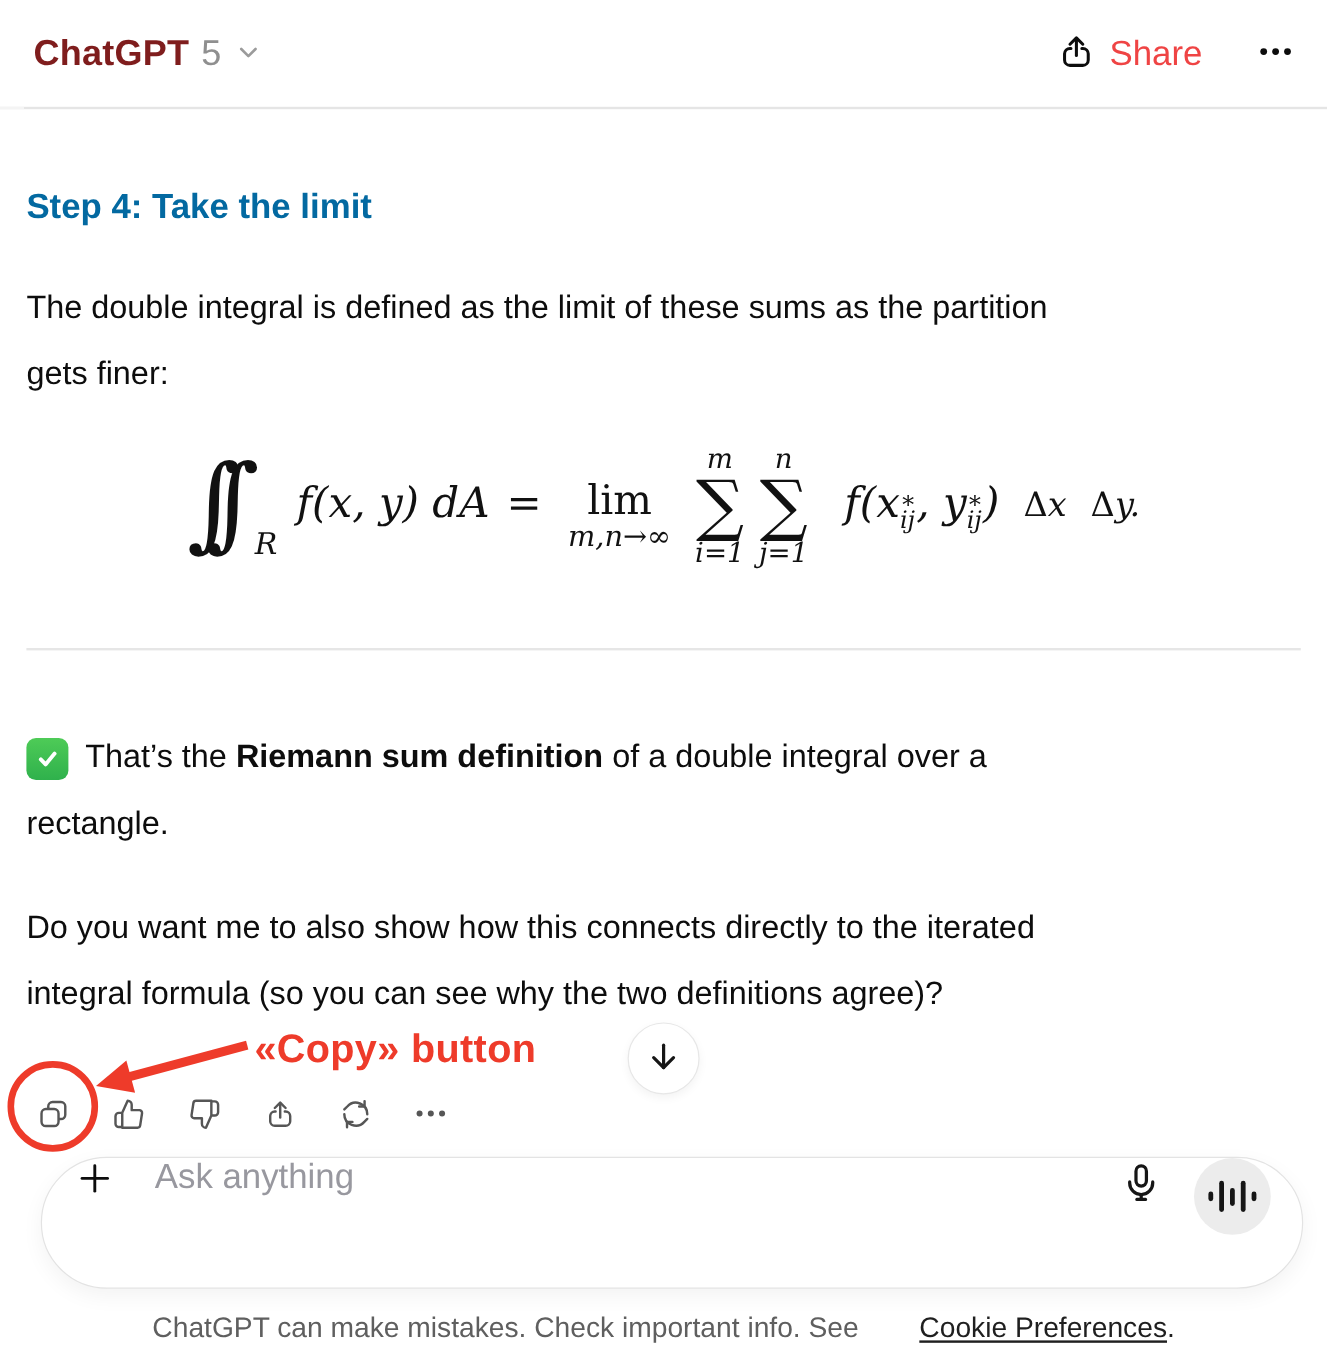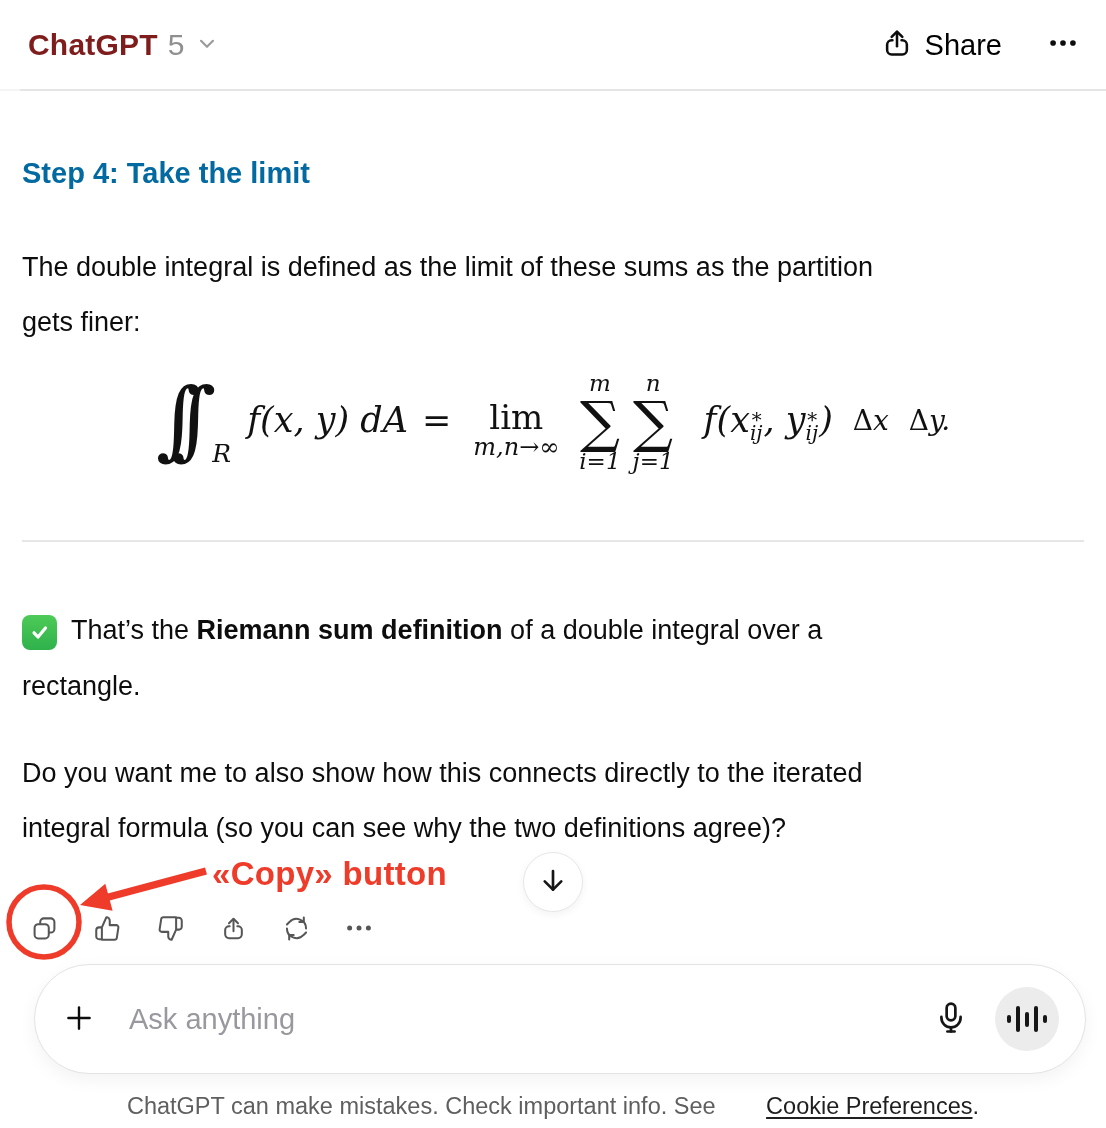--- a/index.html
+++ b/index.html
@@ -8,26 +8,26 @@
 
   
   .header { position:absolute; left:0; top:0; width:1106px; height:90px; display:flex; align-items:center; justify-content:space-between; padding:0 26px 0 28px; background:#fff; }
   .header-border { position:absolute; left:0; top:89px; width:1106px; height:2px; background:#e5e5e5; }
   .header-border::before { content:""; position:absolute; left:0; top:0; width:20px; height:2px; background:#f4f4f4; }
   .model-switcher { display:flex; align-items:center; gap:10px; cursor:pointer; }
   .app-name { font-size:30px; font-weight:600; color:#7f1d1d; letter-spacing:.2px; }
   .model-version { font-size:30px; font-weight:400; color:#8f8f8f; }
   .header-right { display:flex; align-items:center; gap:44px; }
   .share-btn { display:flex; align-items:center; gap:12px; cursor:pointer; }
-  .share-label { font-size:29px; font-weight:500; color:#000000; }
+  .share-label { font-size:29px; font-weight:500; color:#ef4444; }
 
   
   .heading { position:absolute; left:22px; top:157px; font-size:29px; font-weight:700; color:#0369a1; }
   .para { position:absolute; left:22px; color:#0d0d0d; font-size:27px; line-height:55px; font-weight:400; }
-  .p-intro { top:240px; width:1060px; }
+  .p-intro { top:229px; width:1060px; }
   .p-check { top:602px; width:1040px; line-height:56px; }
   .p-question { top:746px; width:1050px; }
   .bold { font-weight:700; }
   .check-emoji { display:inline-flex; align-items:center; justify-content:center; width:35px; height:35px; border-radius:8px; background:linear-gradient(180deg,#4ecb57 0%,#2fb14c 100%); vertical-align:-5px; margin-right:14px; }
 
   
   .formula { position:absolute; left:0; top:352px; width:1106px; height:136px; display:flex; align-items:center; justify-content:center; font-family:"DejaVu Serif","DejaVu Sans",serif; color:#111; }
   .mi { font-style:italic; }
   .mbig { font-size:35px; }
   .ii-wrap { display:inline-flex; align-items:flex-end; margin-right:16px; }
@@ -54,21 +54,21 @@
   .action-btn svg { display:block; }
 
   
   .scroll-btn { position:absolute; left:523px; top:852px; width:60px; height:60px; border-radius:50%; background:#fff; border:1px solid #e7e7e7; box-shadow:0 3px 8px rgba(0,0,0,.05); display:flex; align-items:center; justify-content:center; cursor:pointer; }
 
   
   .annotation-label { position:absolute; left:212px; top:855px; font-size:33px; font-weight:700; color:#ee3b2a; letter-spacing:.3px; }
   .annotation-overlay { position:absolute; left:0; top:0; width:1106px; height:1128px; pointer-events:none; }
 
   
-  .composer { position:absolute; left:34px; top:964px; width:1052px; height:110px; background:#fff; border:1.5px solid #e3e3e3; border-radius:55px; box-shadow:0 6px 18px rgba(0,0,0,.05); display:flex; align-items:center; padding:0 26px; }
+  .composer { position:absolute; left:34px; top:964px; width:1052px; height:110px; background:#fff; border:1.5px solid #e3e3e3; border-radius:55px; box-shadow:0 6px 18px rgba(0,0,0,.05); display:flex; align-items:flex-start; padding:0 26px; }
   .plus-btn { width:36px; height:36px; display:flex; align-items:center; justify-content:center; cursor:pointer; border:none; background:transparent; padding:0; }
   .composer-input { border:none; outline:none; flex:1; margin-left:32px; font-size:29px; font-family:"Liberation Sans","DejaVu Sans",sans-serif; color:#0d0d0d; background:transparent; }
   .composer-input::placeholder { color:#98989f; }
   .mic-btn { width:44px; height:44px; display:flex; align-items:center; justify-content:center; cursor:pointer; border:none; background:transparent; padding:0; margin-right:22px; }
   .voice-btn { width:64px; height:64px; border-radius:50%; background:#ececec; display:flex; align-items:center; justify-content:center; gap:5px; cursor:pointer; border:none; }
   .voice-bar { width:4px; border-radius:3px; background:#161616; }
 
   
   .footer { position:absolute; left:0; top:1093px; width:1106px; text-align:center; font-size:23.5px; color:#5f5f5f; }
   .footer-link { color:#1f1f1f; text-decoration:underline; text-underline-offset:3px; cursor:pointer;margin-left:44px; }

